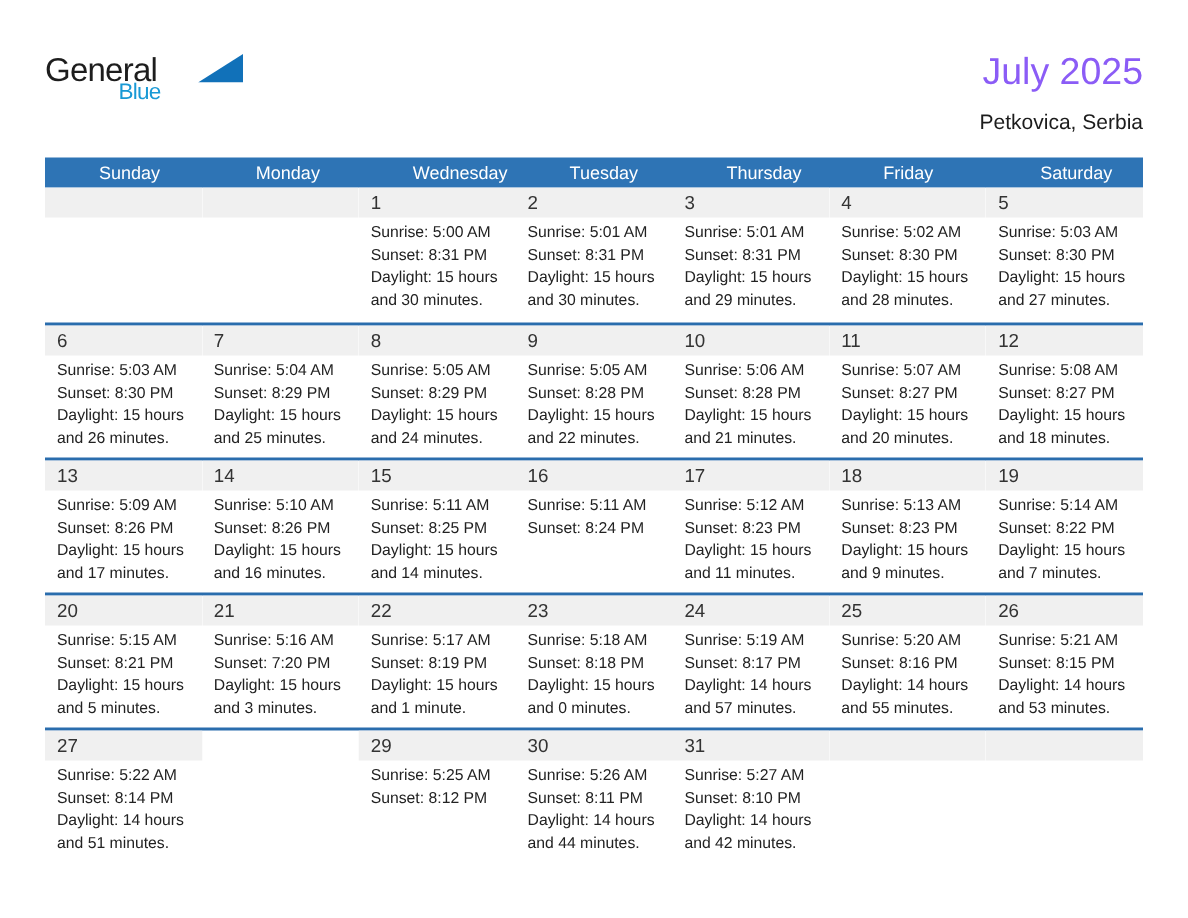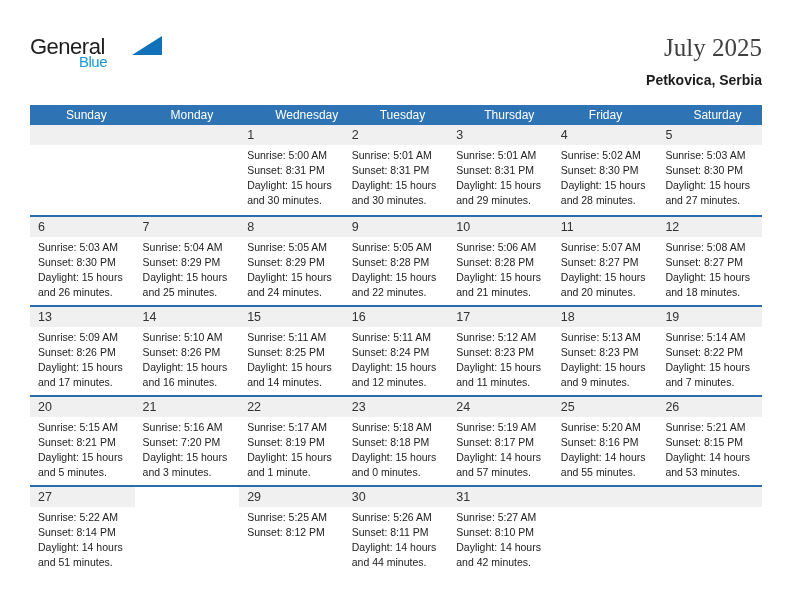--- a/index.html
+++ b/index.html
@@ -20,22 +20,22 @@
   .top-bar{display:flex;justify-content:space-between;align-items:flex-start;height:72px;}
   
   .logo{padding-top:8px;line-height:1;}
   .logo-top{display:flex;align-items:flex-start;gap:25px;}
   .logo-general{font-size:22px;letter-spacing:-0.5px;color:#1d1d1d;}
   .logo-triangle{display:block;margin-left:2px;margin-bottom:1px;}
   .logo-triangle polygon{fill:var(--logo-triangle-blue);}
   .logo-blue{font-size:15px;letter-spacing:-0.5px;color:var(--logo-blue);padding-left:49px;margin-top:-4px;}
   
   .title-block{text-align:right;padding-top:6px;}
-  .page-title{font-size:25px;font-weight:400;color:#404040;font-family:Liberation Serif, serif;}
-  .page-location{font-size:14px;font-weight:700;color:#1c1c1c;margin-top:10px;}
+  .page-title{font-size:25px;font-weight:400;color:#8b5cf6;}
+  .page-location{font-size:14px;font-weight:400;color:#1c1c1c;margin-top:10px;}
   
   .calendar{margin-top:5px;width:732px;}
   .weekday-header{display:grid;grid-template-columns:repeat(7,1fr);background:var(--header-blue);}
   .weekday-header .weekday{
     color:#ffffff;font-size:12px;height:20px;line-height:20px;padding-left:8px;
     overflow:hidden;white-space:nowrap;margin-left:28px;
   }
   .week-row{display:grid;grid-template-columns:repeat(7,1fr);border-top:2px solid var(--row-line-blue);height:90px;}
   .week-row:first-of-type{border-top:none;}
   .day-cell{overflow:hidden;}
@@ -207,21 +207,20 @@
               <div class="info-line">Sunrise: 5:11 AM</div>
               <div class="info-line">Sunset: 8:25 PM</div>
               <div class="info-line">Daylight: 15 hours and 14 minutes.</div>
             </div>
           </div>
           <div class="day-cell">
             <div class="date-strip"><span class="day-number">16</span></div>
             <div class="day-info">
               <div class="info-line">Sunrise: 5:11 AM</div>
               <div class="info-line">Sunset: 8:24 PM</div>
-              <div class="info-line">Daylight: 15 hours and 12 minutes.</div>
             </div>
           </div>
           <div class="day-cell">
             <div class="date-strip"><span class="day-number">17</span></div>
             <div class="day-info">
               <div class="info-line">Sunrise: 5:12 AM</div>
               <div class="info-line">Sunset: 8:23 PM</div>
               <div class="info-line">Daylight: 15 hours and 11 minutes.</div>
             </div>
           </div>

